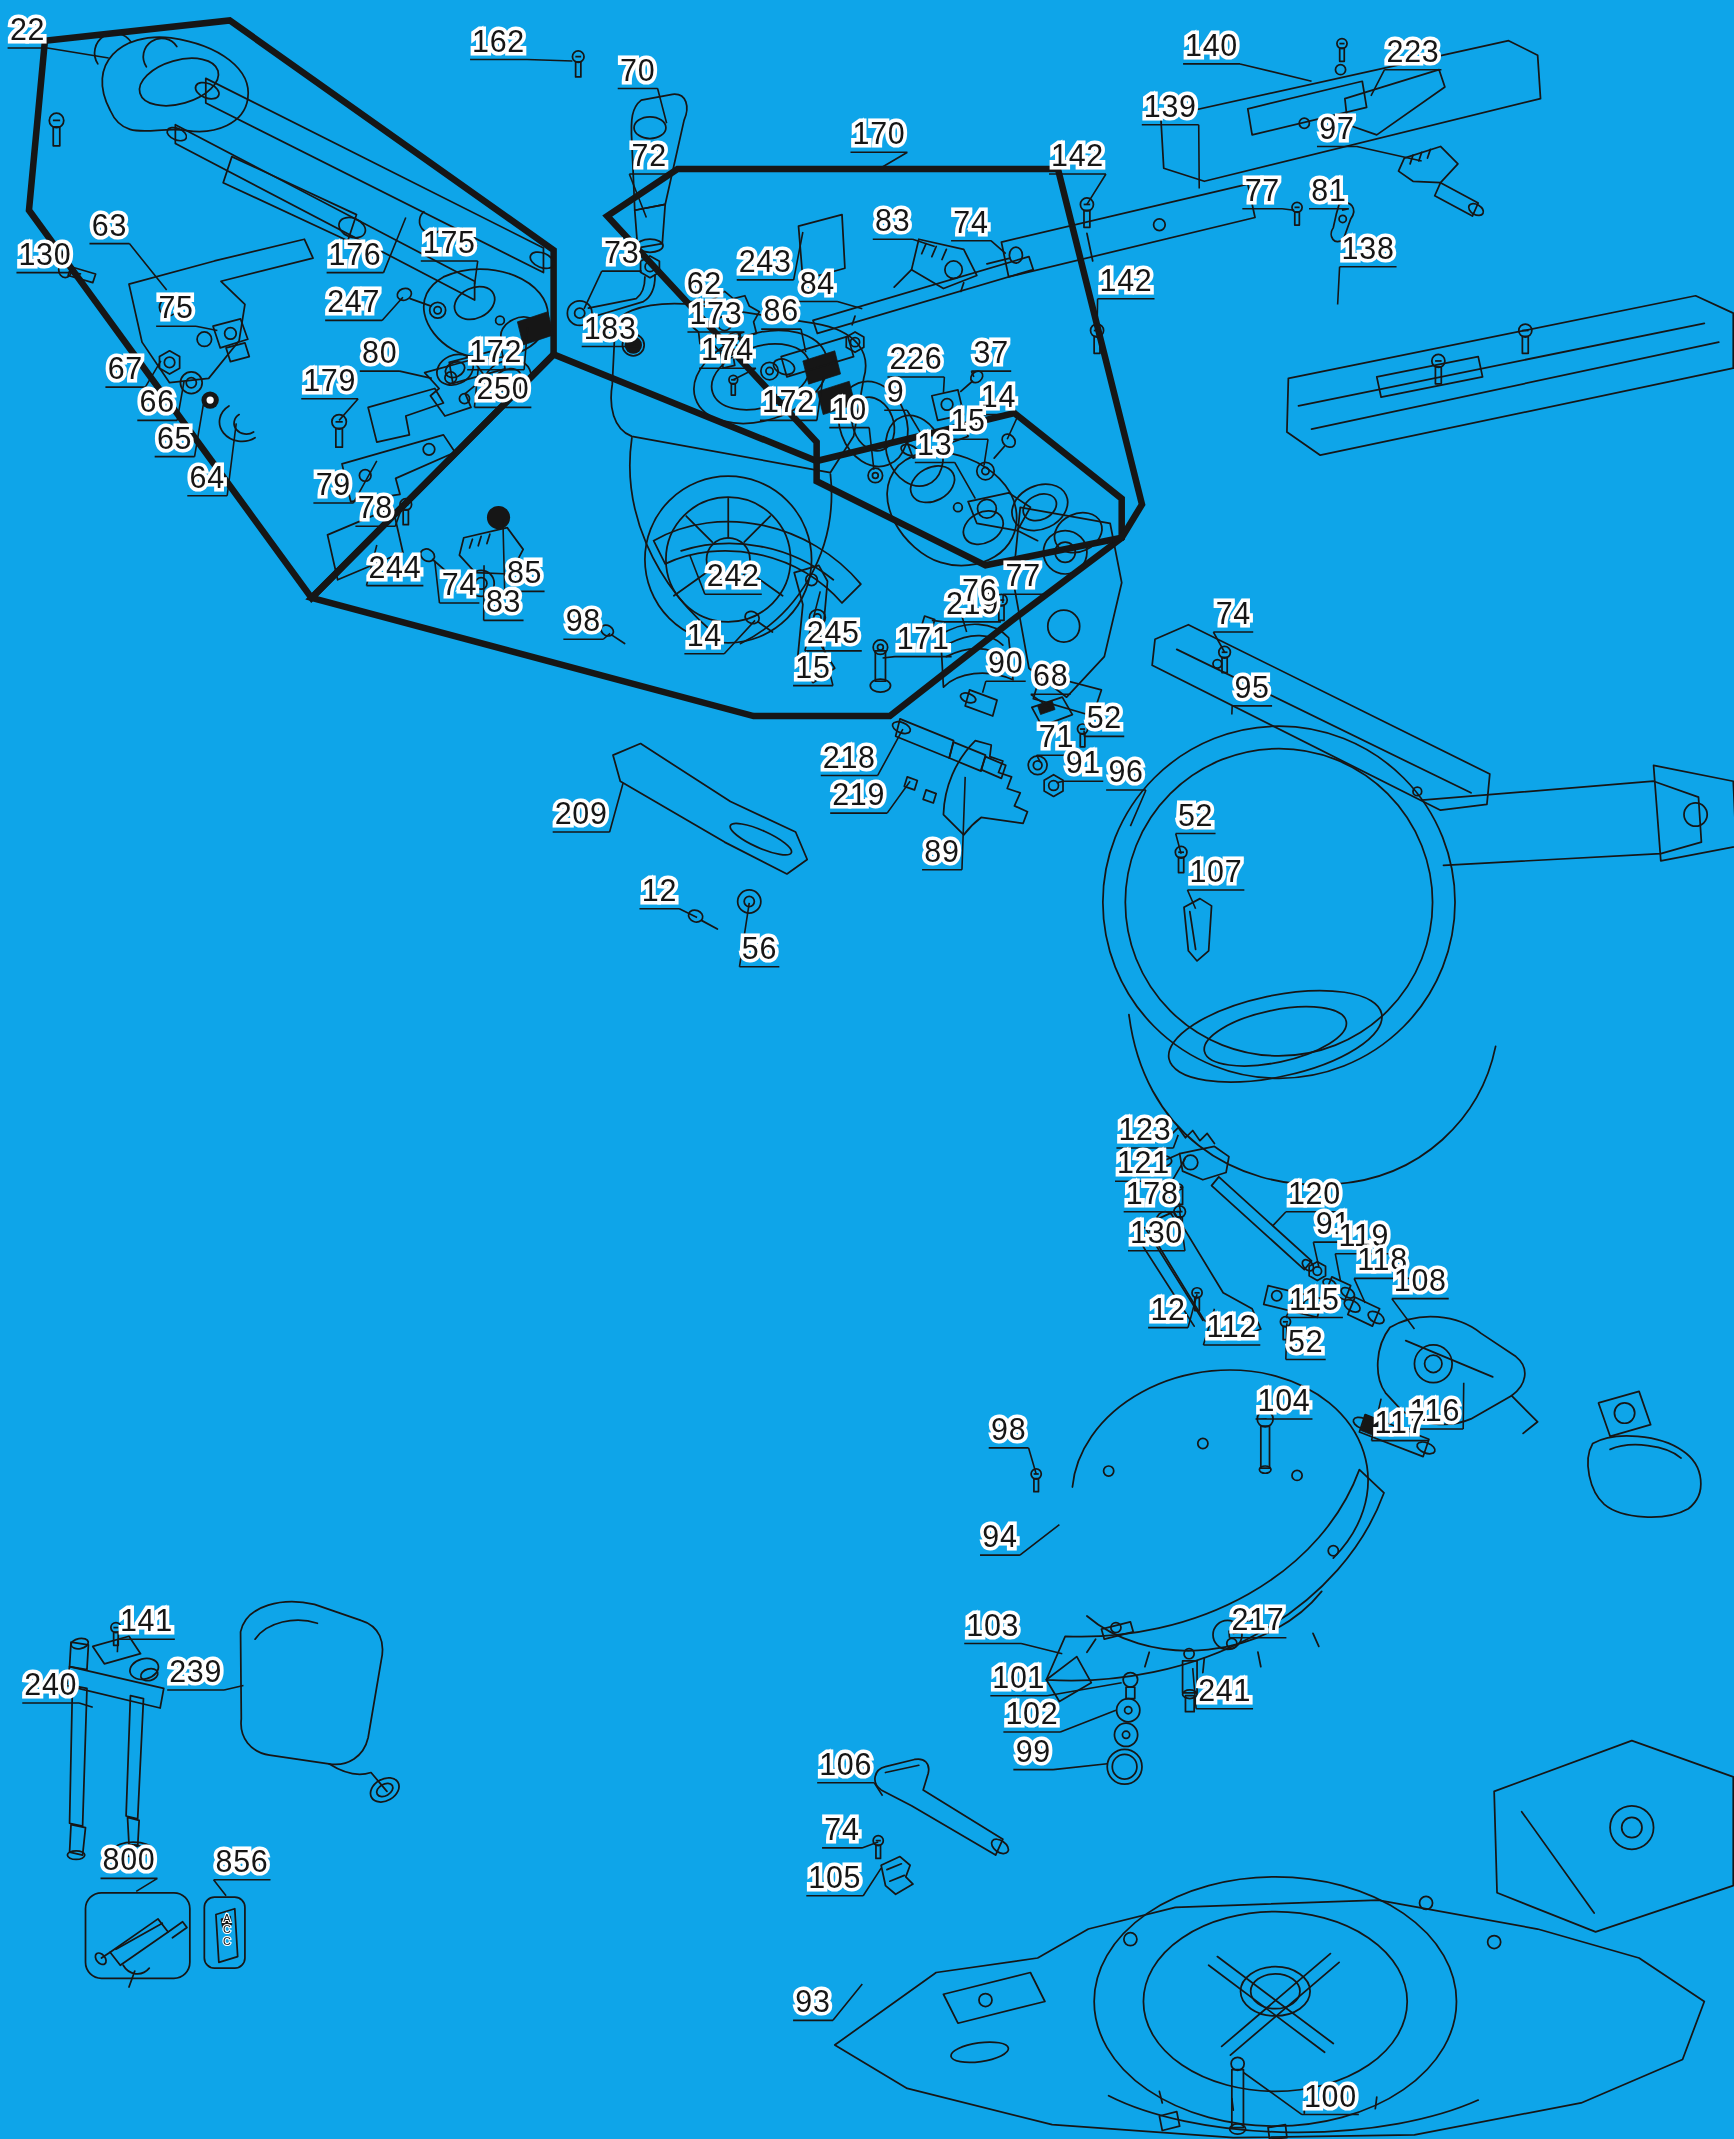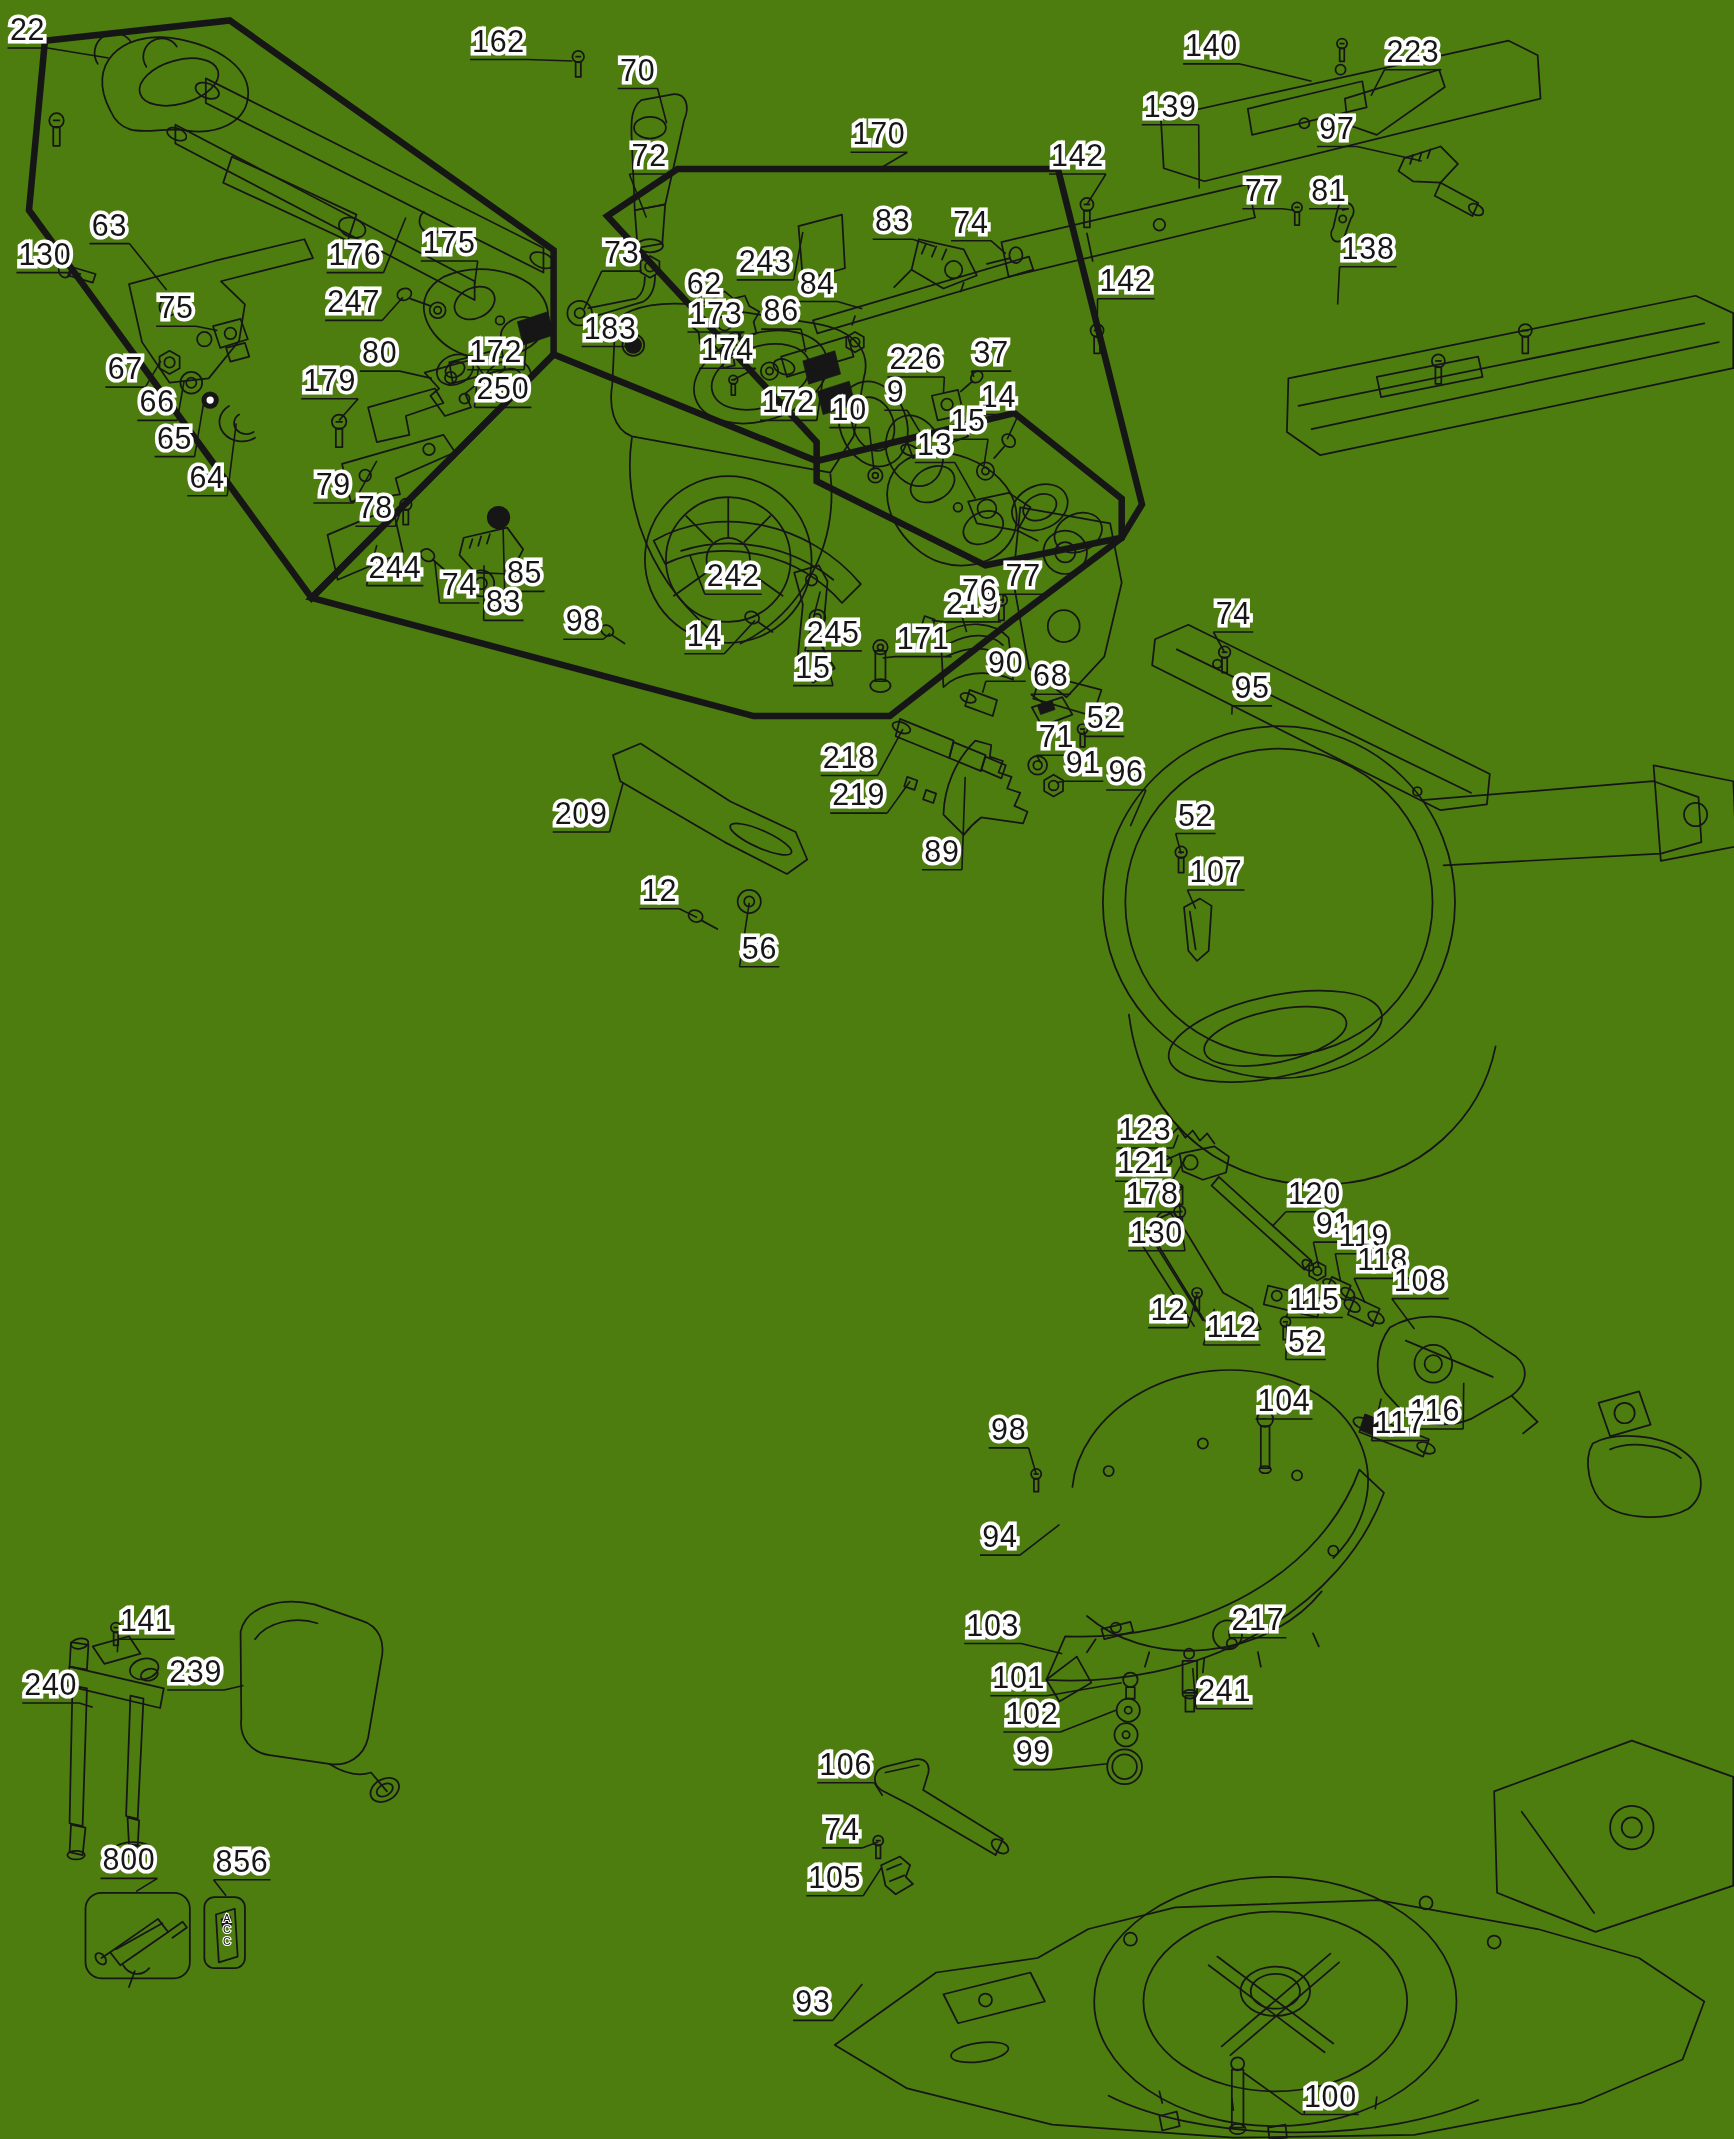--- a/index.html
+++ b/index.html
@@ -1,16 +1,16 @@
 <!DOCTYPE html>
 <html style="font-size:11.6px"><head>
 <meta charset="utf-8">
 <style>
   html,body{margin:0;padding:0;background:#fff;}
-  #stage{position:relative;width:1734px;height:2140px;background:#4d7c0f;overflow:hidden;}
+  #stage{position:relative;width:1734px;height:2140px;background:#0ea5e9;overflow:hidden;}
   svg{position:absolute;left:0;top:0;}
   text.part-label{font-family:"Liberation Sans","DejaVu Sans",sans-serif;
     letter-spacing:1px;paint-order:stroke;stroke:#ffffff;stroke-width:10px;fill:#161616;}
   text.acc{font-family:"Liberation Sans",sans-serif;fill:#161616;paint-order:stroke;stroke:#fff;stroke-width:3px;}
 </style>
 </head>
 <body>
 
 <div id="stage">
   <svg xmlns="http://www.w3.org/2000/svg" width="1734" height="2140" viewBox="0 0 2393 2953">

